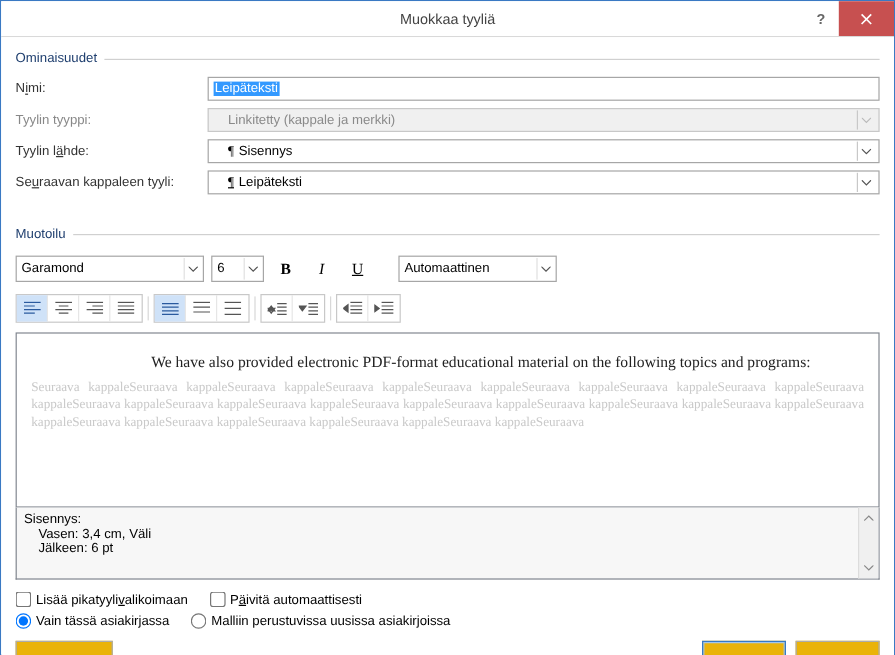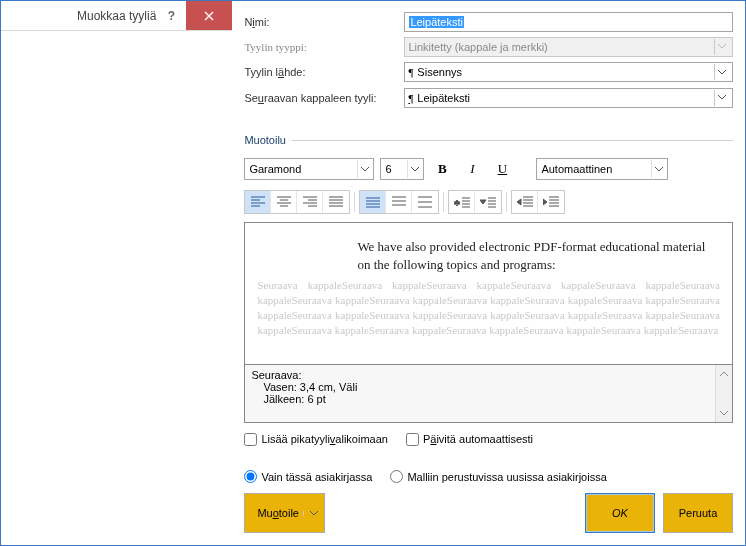--- a/index.html
+++ b/index.html
@@ -5,21 +5,21 @@
   * { box-sizing: border-box; }
   html, body { margin: 0; padding: 0; }
   body {
     font-family: "Segoe UI", Tahoma, sans-serif;
     font-size: 11px;
     background: #fff;
     width: 746px;
     height: 546px;
     overflow: hidden;
   }
-  .window { width: 746px; height: 546px; border: 1px solid #3a79c3; display: flex; flex-direction: row; }
+  .window { width: 746px; height: 546px; border: 1px solid #3a79c3; display: flex; flex-direction: column; }
   .titlebar {
     height: 30px; background: #fff; display: flex; align-items: stretch;
     border-bottom: 1px solid #d9d9d9;
   }
   .title-text {
     flex: 1; text-align: center; font-size: 12px; color: #444;
     line-height: 30px;
   }
   .title-btn {
     width: 30px; height: 29px; display: flex; align-items: center; justify-content: center;
@@ -31,31 +31,31 @@
   .content { flex: 1; padding: 8px 12px 12px 12px; background: #fff; display: flex; flex-direction: column; }
   .group-label {
     color: #1e3e6e; position: relative; margin: 4px 0 6px 0;
     display: flex; align-items: center; gap: 6px;
   }
   .group-label::after {
     content: ""; flex: 1; height: 1px; background: #d0d0d0;
   }
   .form-row { display: flex; align-items: center; margin: 2px 0; height: 22px; }
   .form-row label { width: 160px; color: #333; }
-  .form-row label.disabled { color: #888; font-family: Liberation Serif, serif; }
+  .form-row label.disabled { color: #888; }
   .underline { text-decoration: underline; }
   .text-input {
     flex: 1; height: 20px; border: 1px solid #a6a6a6; padding: 0 4px;
     font-family: "Segoe UI", sans-serif; font-size: 11px;
   }
   .text-input.sel { background: #fff; }
   .text-input.sel::selection { background: #3399ff; color: #fff; }
   .combo {
     flex: 1; height: 20px; border: 1px solid #a6a6a6; background: #f4f4f4;
-    display: flex; align-items: center; padding: 0 3px 0 3px; cursor: pointer;
+    display: flex; align-items: center; padding: 0 3px 0 16px; cursor: pointer;
     position: relative;
   }
   .combo.disabled { background: #f0f0f0; color: #8a8a8a; border-color:#c8c8c8; }
   .combo .drop {
     width: 15px; height: 16px; border-left: 1px solid #c8c8c8;
     display: flex; align-items: center; justify-content: center; margin-left: auto;
   }
   .combo .drop svg { display: block; }
   .pil { font-family: "Segoe UI Symbol","Arial Unicode MS"; margin-right: 4px; font-size: 11px; }
   .toolbar-row { display: flex; align-items: center; gap: 6px; margin: 6px 0; }
@@ -90,23 +90,23 @@
     font-family: Garamond, "Times New Roman", serif;
   }
   .desc-box {
     border: 1px solid #828790; border-top: none; 
     background:#f7f7f7;
     padding: 4px 6px; font-size: 11px; height: 60px; position: relative;
   }
   .desc-box .scroll { position:absolute; right:0; top:0; bottom:0; width:17px; background:#f0f0f0; border-left:1px solid #dcdcdc; display:flex; flex-direction:column; justify-content:space-between; align-items:center;}
   .scroll-btn{height:17px;width:17px;display:flex;align-items:center;justify-content:center;cursor:pointer;}
   .check-row { display:flex; align-items:center; gap: 18px; margin-top: 10px; }
-  .check { display:flex; gap:4px; cursor:pointer;}
+  .check { display:flex; align-items:center; gap:4px; cursor:pointer;}
   .check input { margin:0; width:13px; height:13px; }
-  .radio-row { display:flex; align-items:center; gap: 18px; margin-top: 24px; }
+  .radio-row { display:flex; align-items:center; gap: 18px; margin-top: 5px; }
   .radio { display:flex; align-items:center; gap:4px; cursor:pointer;}
   .radio input { margin:0; width:13px; height:13px;}
   .footer { display:flex; align-items:center; margin-top: 10px;}
   .btn {
     height: 40px; min-width: 70px; padding: 0 12px;
     border: 1px solid #acacac; background: #eab308;
     display:flex; align-items:center; justify-content:center;
     font-size: 11px; cursor:pointer;
   }
   .btn.default { border: 1px solid #3679c5; box-shadow: inset 0 0 0 1px #a3c6ea; font-style: italic; }
@@ -128,20 +128,23 @@
     <div class="title-btn title-help">?</div>
     <div class="title-btn title-close">
       <svg width="10" height="10" viewBox="0 0 10 10">
           <path d="M1 1 L9 9 M9 1 L1 9" stroke="#fff" stroke-width="1.4"></path>
         </svg>
     </div>
   </div>
 
   <div class="content">
 
+    <div class="group-label">
+        <span>Ominaisuudet</span>
+      </div>
 
     <div class="form-row">
       <label><span>N</span><span class="underline">i</span><span>mi:</span></label>
       <div class="text-input sel" style="display:flex;align-items:center;">
         <span class="input-selected">Leipäteksti</span>
       </div>
     </div>
 
     <div class="form-row">
       <label class="disabled">Tyylin tyyppi:</label>
@@ -179,21 +182,21 @@
             </svg>
           </span>
       </div>
     </div>
 
     <div class="group-label" style="margin-top:24px">
         <span>Muotoilu</span>
       </div>
 
     <div class="toolbar-row">
-      <div class="editcombo" style="width:130px">
+      <div class="editcombo" style="width:157px">
         <span style="flex:1">Garamond</span>
         <span class="drop">
             <svg width="8" height="5">
               <path d="M0 0 L4 4 L8 0" fill="none" stroke="#555" stroke-width="1"></path>
             </svg>
           </span>
       </div>
       <div class="editcombo" style="width:44px">
         <span style="flex:1">6</span>
         <span class="drop">
@@ -342,21 +345,21 @@
           </div>
       </div>
     </div>
 
     <div class="preview-box">
       <div class="samp">We have also provided electronic PDF-format educational material on the following topics and programs:</div>
       <div class="ghost">Seuraava kappaleSeuraava kappaleSeuraava kappaleSeuraava kappaleSeuraava kappaleSeuraava kappaleSeuraava kappaleSeuraava kappaleSeuraava kappaleSeuraava kappaleSeuraava kappaleSeuraava kappaleSeuraava kappaleSeuraava kappaleSeuraava kappaleSeuraava kappaleSeuraava kappaleSeuraava kappaleSeuraava kappaleSeuraava kappaleSeuraava kappaleSeuraava kappaleSeuraava kappaleSeuraava</div>
     </div>
 
     <div class="desc-box">
-      <div>Seuraava:</div>
+      <div>Sisennys:</div>
       <div style="padding-left:12px">Vasen:  3,4 cm, Väli</div>
       <div style="padding-left:12px">Jälkeen:  6 pt</div>
       <div class="scroll">
         <div class="scroll-btn">
             <svg width="8" height="5">
               <path d="M0 5 L4 1 L8 5" fill="none" stroke="#888"></path>
             </svg>
           </div>
         <div class="scroll-btn">
             <svg width="8" height="5">

